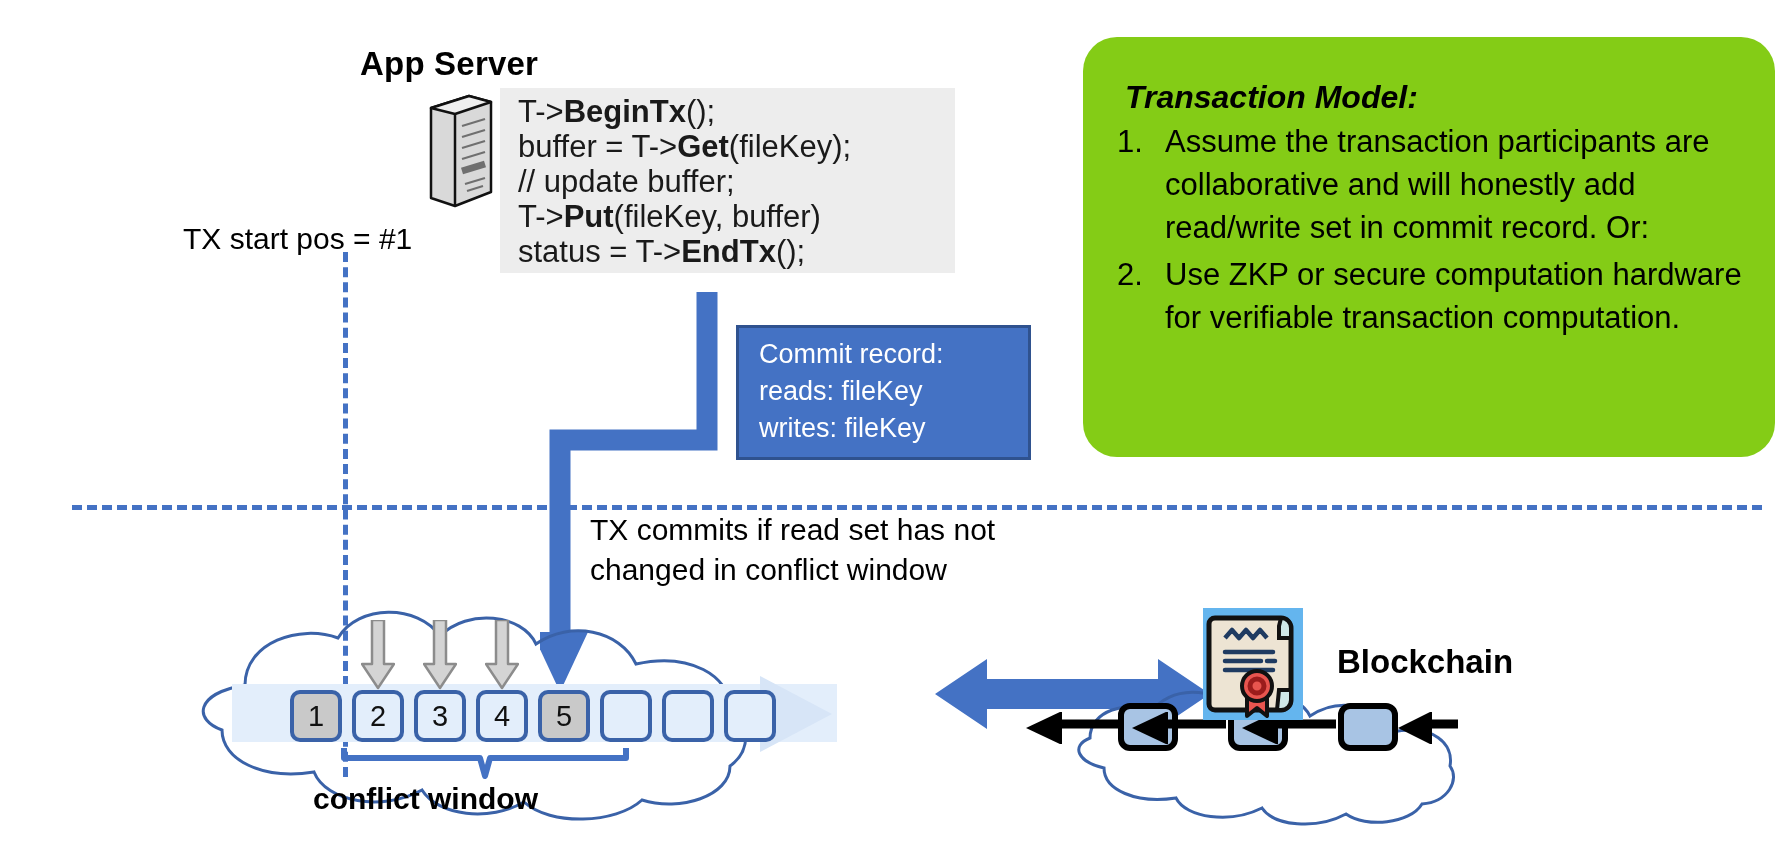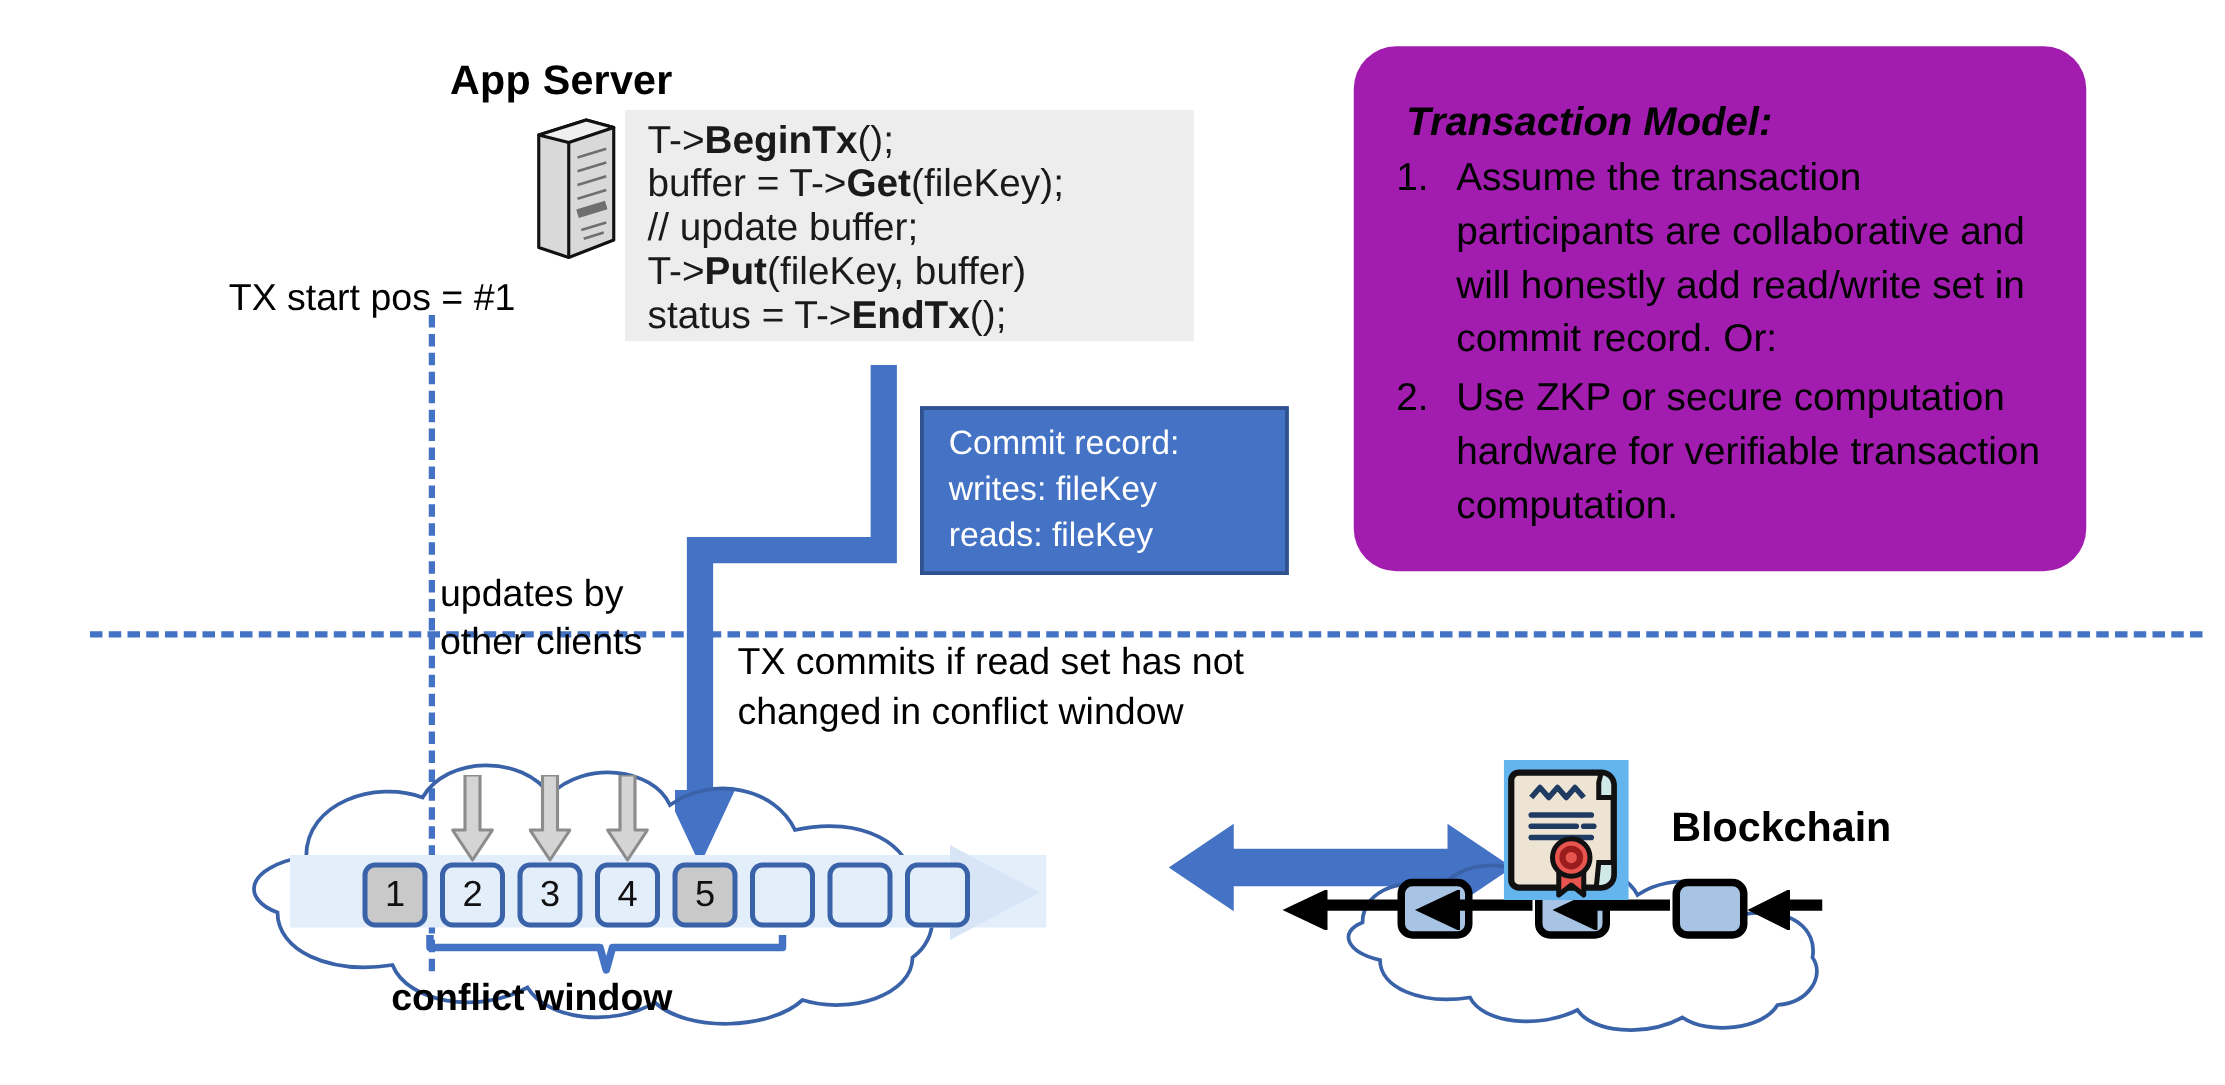--- a/index.html
+++ b/index.html
@@ -60,22 +60,22 @@
   }
   #commit-record-box .crline{
     color:#ffffff;font-size:27px;line-height:37px;white-space:pre;
   }
 
   
   #commit-arrow{left:540px;top:260px;width:250px;height:450px;}
 
   
   #tx-model-box{
-    left:1083px;top:37px;width:586px;height:420px;
-    background:#a21caf;border-radius:34px;
+    left:1083px;top:37px;width:692px;height:420px;
+    background:#84cc16;border-radius:34px;
     box-sizing:border-box;padding:24px 30px 0 34px;
   }
   #tx-model-title{
     font-style:italic;font-weight:bold;font-size:32px;margin:18px 0 2px 8px;
   }
   #tx-model-box ol{margin:0;padding:0;list-style:none;}
   #tx-model-box li{
     display:flex;font-size:31px;line-height:43px;margin-top:4px;
   }
   #tx-model-box li .num{width:48px;flex:0 0 48px;}
@@ -157,22 +157,22 @@
   </div>
 
   <div class="abs" id="tx-start-label">TX start pos = #1</div>
 
   <div class="abs" id="tx-dash-line"></div>
 
   <div class="abs" id="divider-dash"></div>
 
   <div class="abs" id="commit-record-box">
     <div class="crline">Commit record:</div>
+    <div class="crline">reads: fileKey</div>
     <div class="crline">writes: fileKey</div>
-    <div class="crline">reads: fileKey</div>
   </div>
 
   <div class="abs" id="commit-arrow">
     <svg viewBox="0 0 250 450" width="250" height="450">
       <path d="M167,32 L167,180 L20,180 L20,380" fill="none" stroke="#4472c4" stroke-width="21"></path>
       <path d="M20,432 L-8,372 L48,372 Z" fill="#4472c4"></path>
     </svg>
   </div>
 
   <div class="abs" id="tx-model-box">
@@ -230,22 +230,20 @@
     <svg viewBox="0 0 34 70" width="34" height="70">
       <path d="M11,0 L23,0 L23,44 L33,44 L17,68 L1,44 L11,44 Z" fill="#d4d4d4" stroke="#8c8c8c" stroke-width="2.5" stroke-linejoin="round"></path>
     </svg>
   </div>
   <div class="grey-arrow" style="left:485px;top:620px;">
     <svg viewBox="0 0 34 70" width="34" height="70">
       <path d="M11,0 L23,0 L23,44 L33,44 L17,68 L1,44 L11,44 Z" fill="#d4d4d4" stroke="#8c8c8c" stroke-width="2.5" stroke-linejoin="round"></path>
     </svg>
   </div>
 
-  <div class="abs" id="updates-label" style="white-space:pre-line;">updates by
-other clients</div>
 
   <div class="abs" id="tx-commits-label" style="white-space:pre-line;">TX commits if read set has not
 changed in conflict window</div>
 
   <div class="abs" id="conflict-brace">
     <svg viewBox="0 0 290 34" width="290" height="34">
       <path d="M4,0 L4,10 L140,10 L145,28 L150,10 L286,10 L286,0" fill="none" stroke="#4472c4" stroke-width="6" stroke-linejoin="round"></path>
     </svg>
   </div>
   <div class="abs" id="conflict-window-label">conflict window</div>

